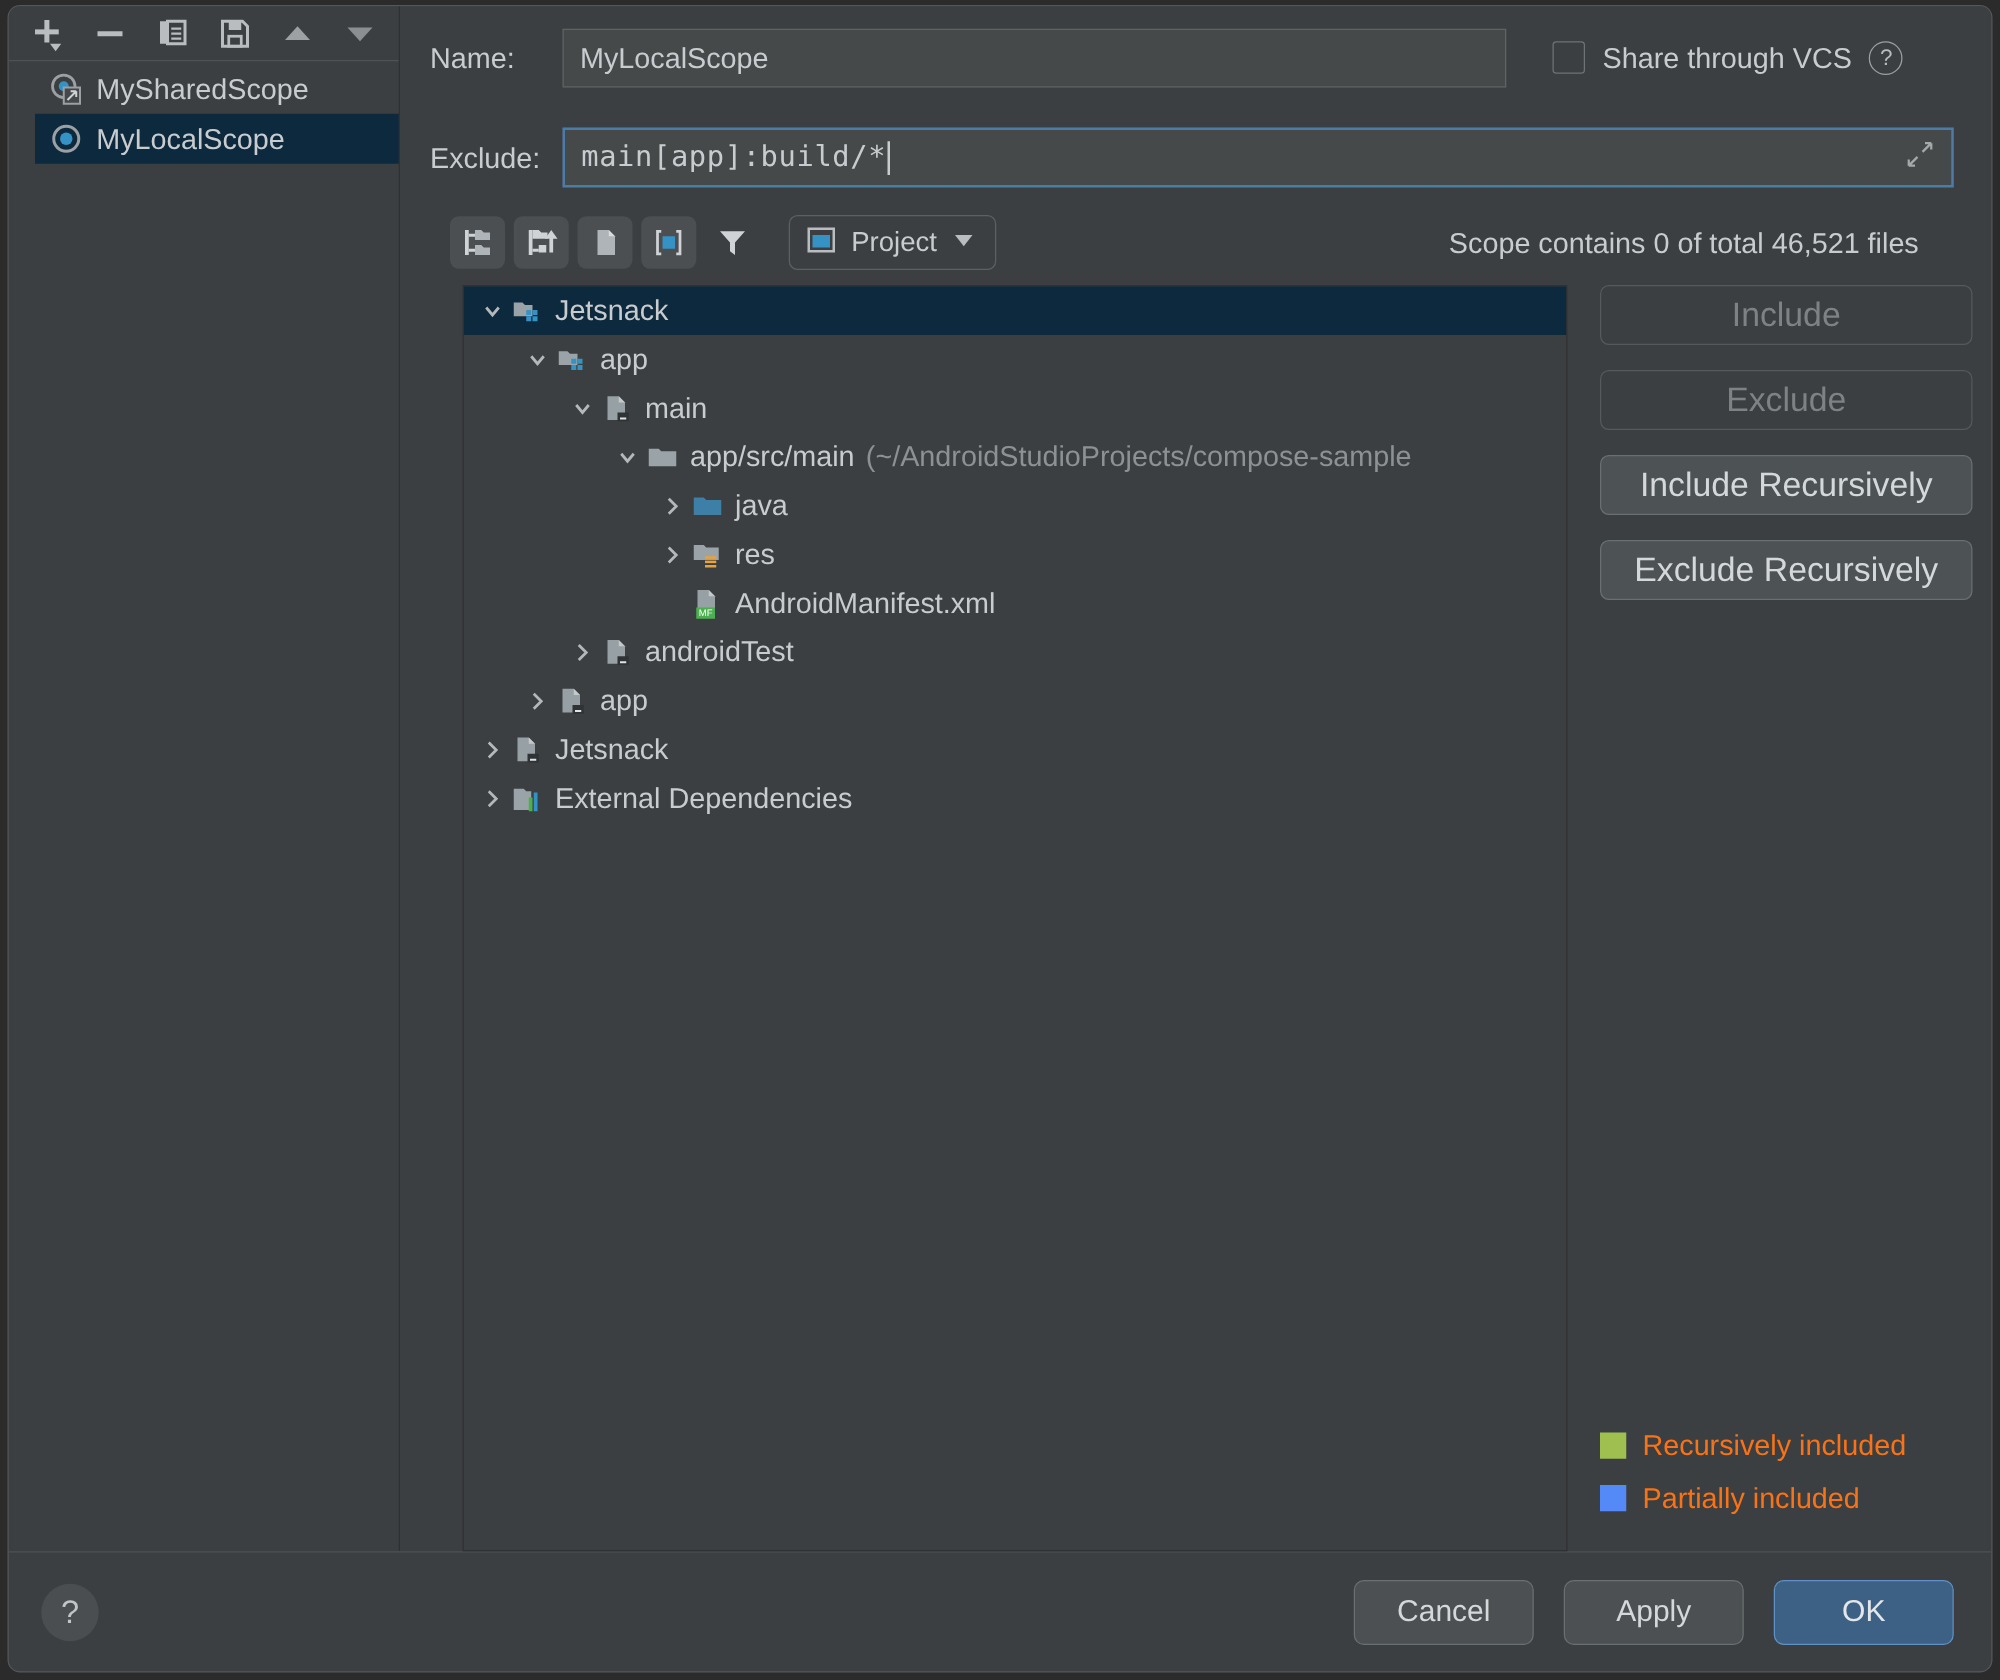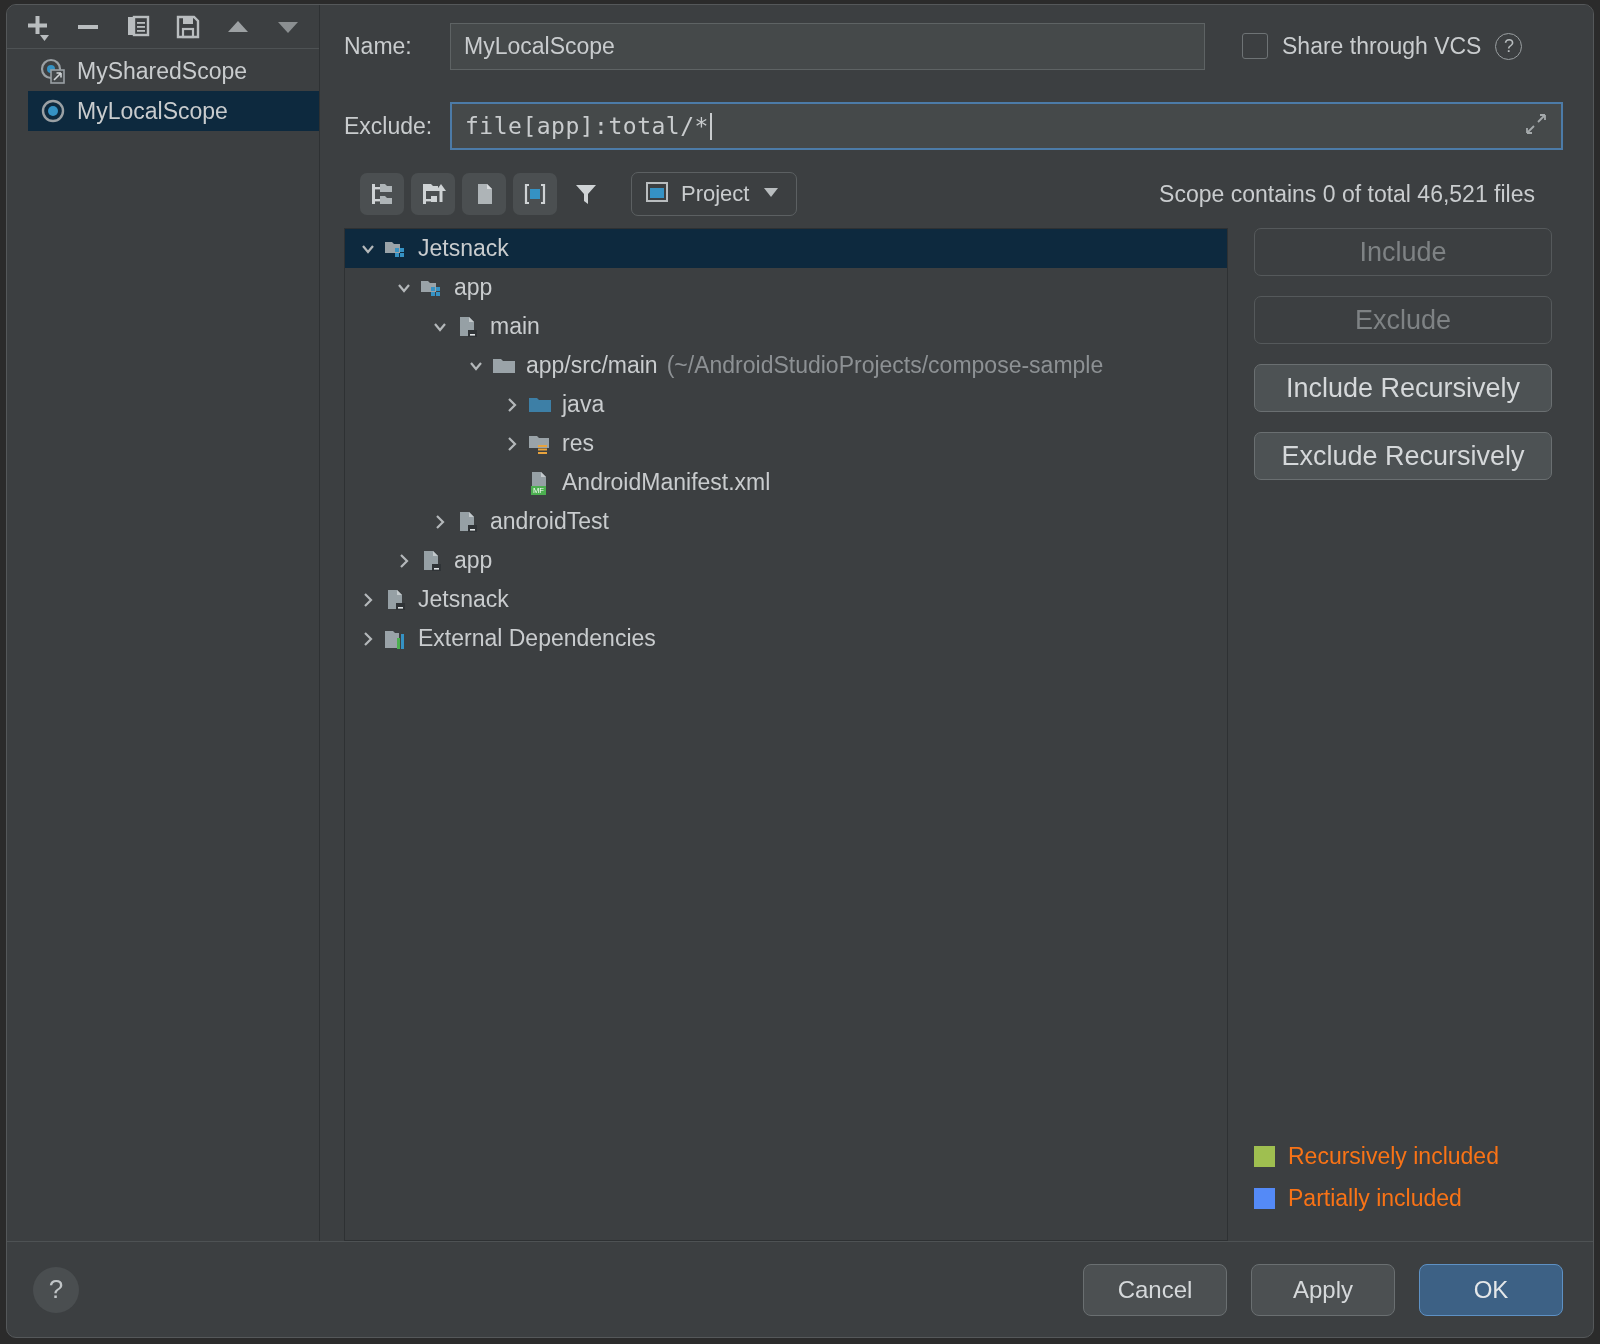--- a/index.html
+++ b/index.html
@@ -115,21 +115,21 @@
   .combo-label { font-size: 22px; color: #c9ccce; }
   .scope-count { margin-left: auto; font-size: 23px; color: #c9ccce;
                  padding-right: 28px; white-space: nowrap; }
 
   
   .mid { flex: 1; display: flex; min-height: 0; padding: 12px 30px 0 24px; }
   .tree-panel {
     width: 884px; flex: none;
     background: #3c3f41;
     border: 1px solid #2e3133;
-    overflow: hidden; position: relative;
+    overflow: hidden; position: relative; margin-left: 26px;
   }
   .tree-row {
     height: 39px; display: flex; align-items: center;
     font-size: 23px; color: #c9ccce; white-space: nowrap;
   }
   .tree-row.selected { background: #0d293e; }
   .twisty { width: 30px; flex: none; display: flex; align-items: center;
             justify-content: center; color: #b4b8ba; }
   .node-icon { width: 26px; height: 26px; flex: none; margin-right: 9px;
                display: flex; align-items: center; justify-content: center; }
@@ -264,21 +264,21 @@
           <div class="vcs-wrap">
             <div class="checkbox"></div>
             <div class="vcs-label">Share through VCS</div>
             <div class="help-circle">?</div>
           </div>
         </div>
 
         <div class="row pattern">
           <div class="lbl">Exclude:</div>
           <div class="patternfield">
-            <span class="pattern-text">file[app]:total/*</span>
+            <span class="pattern-text">main[app]:build/*</span>
             <span class="caret"></span>
             <span class="expand-icon">
               <svg width="26" height="26" viewBox="0 0 26 26">
                 <path d="M15 11 L22 4 M22 4 h-5 M22 4 v5" stroke="#a4a9ab" stroke-width="1.8" fill="none"></path>
                 <path d="M11 15 L4 22 M4 22 h5 M4 22 v-5" stroke="#a4a9ab" stroke-width="1.8" fill="none"></path>
               </svg>
             </span>
           </div>
         </div>
 

